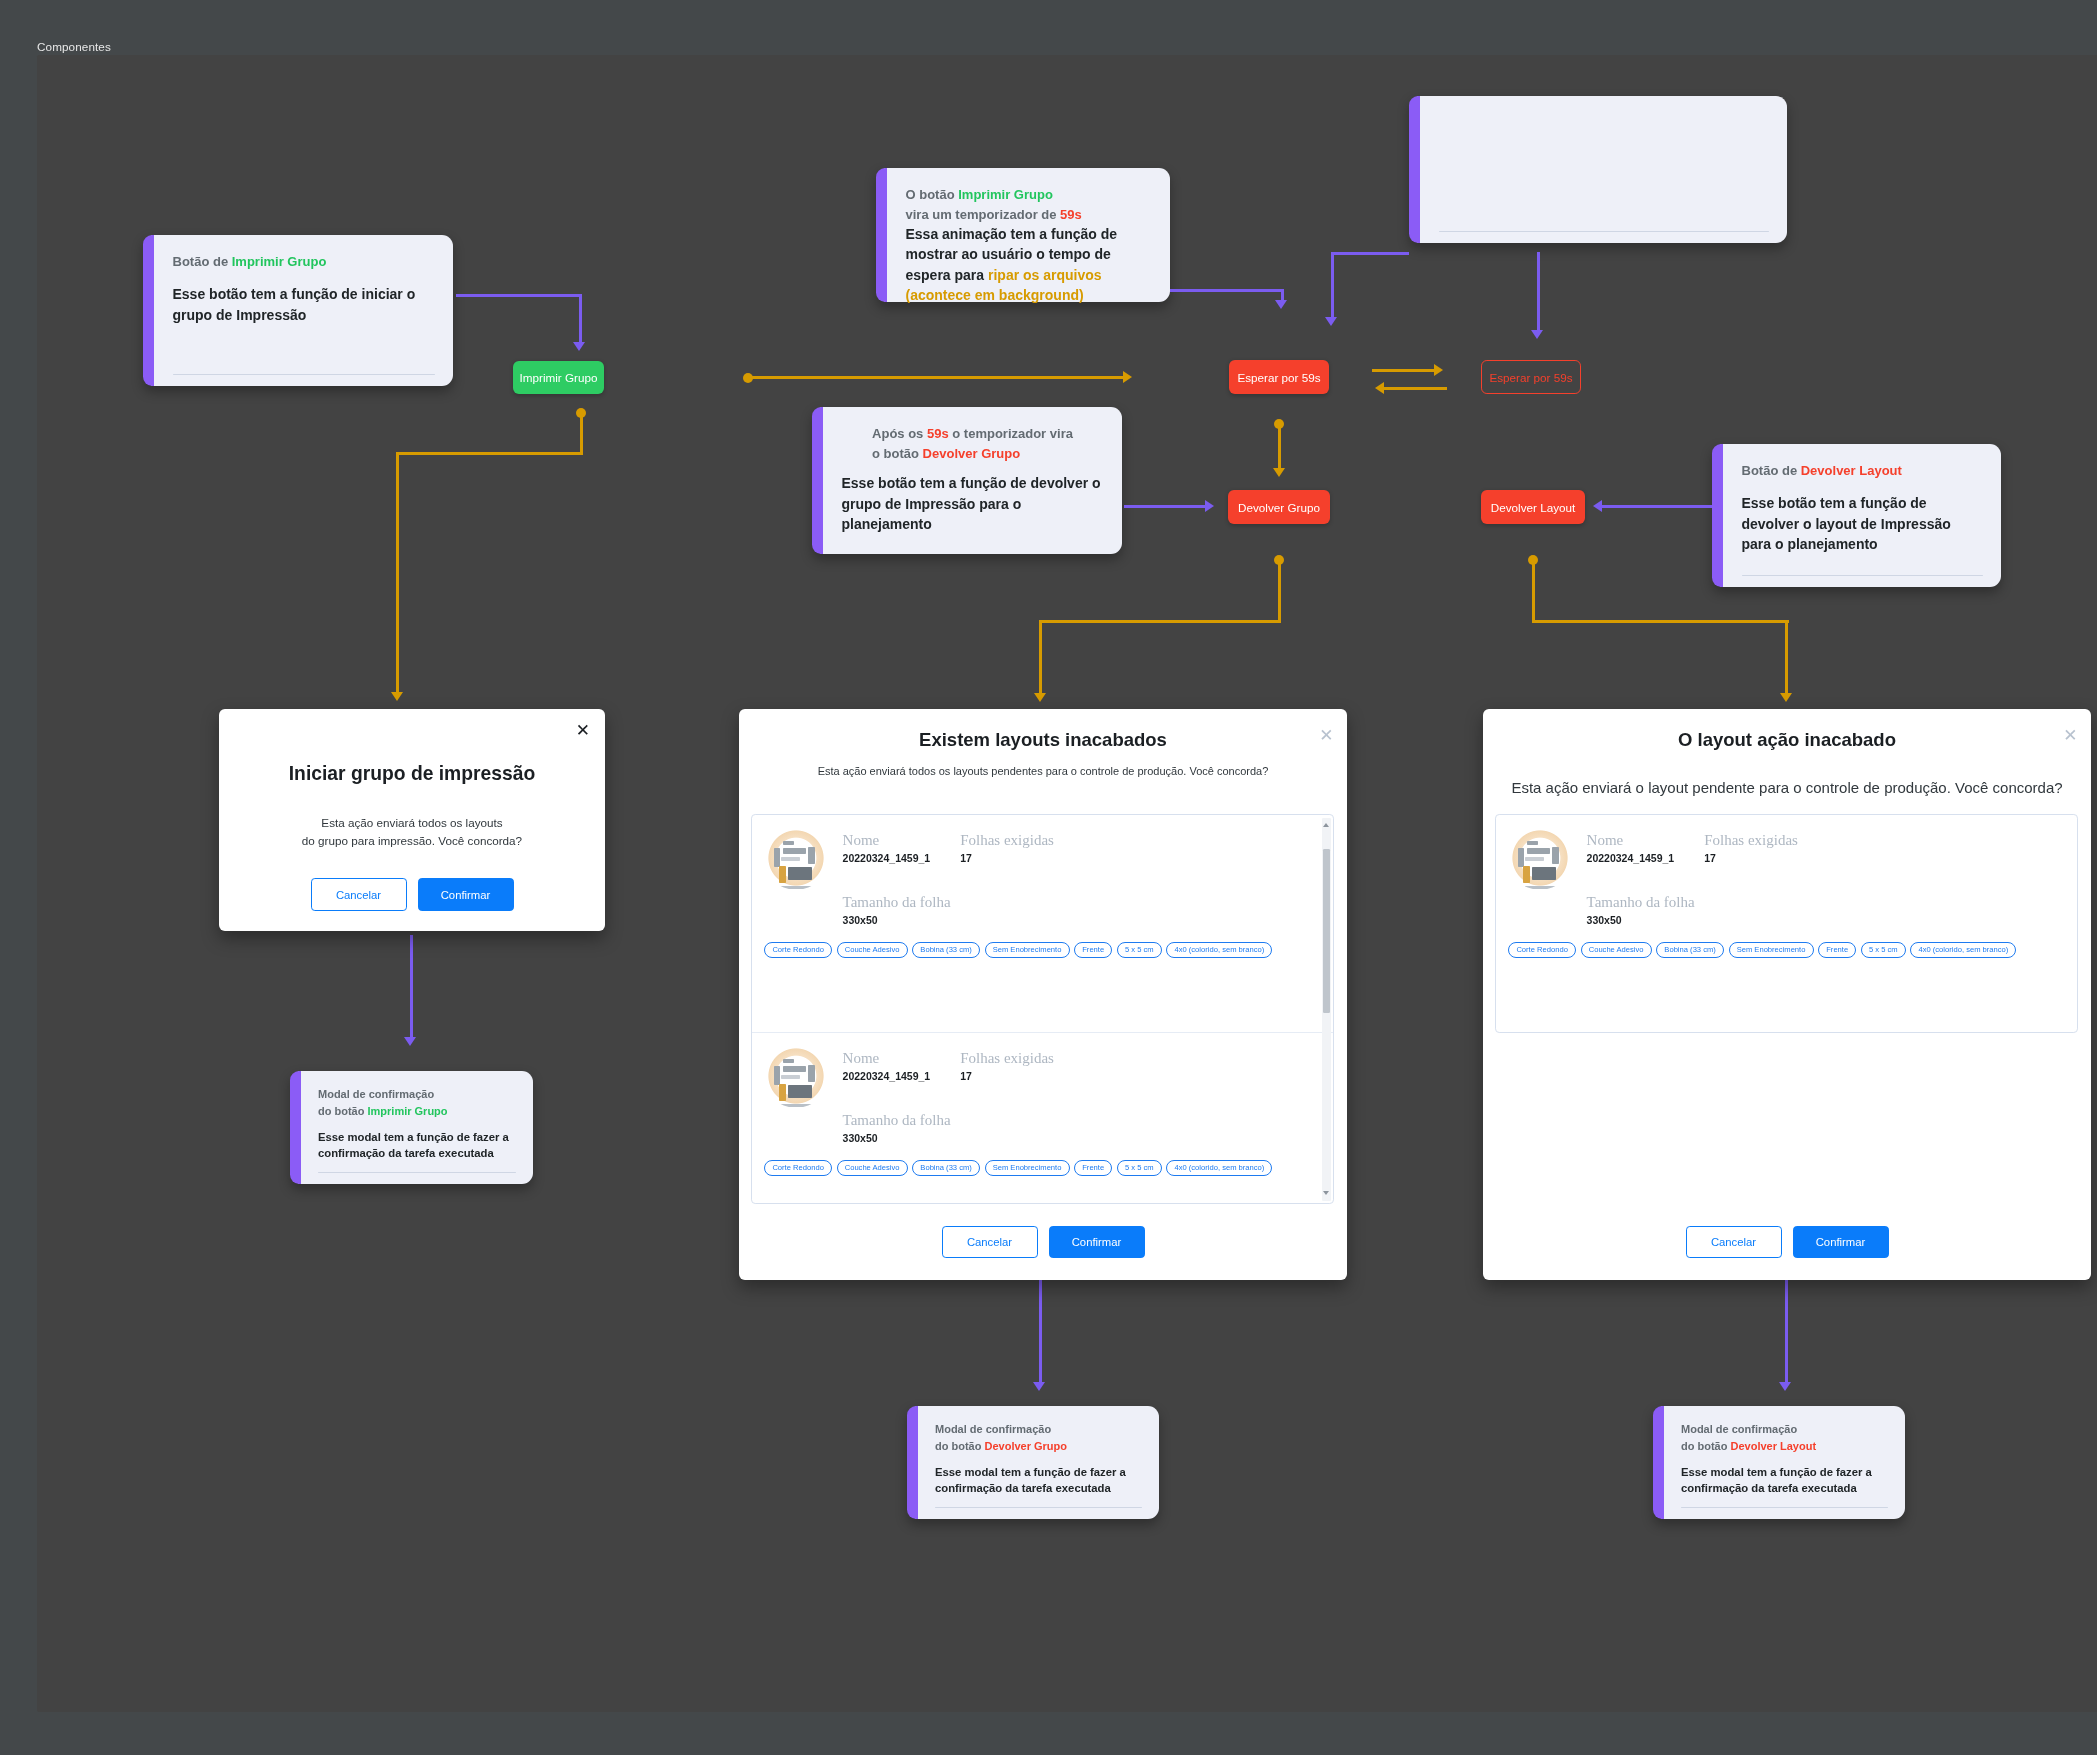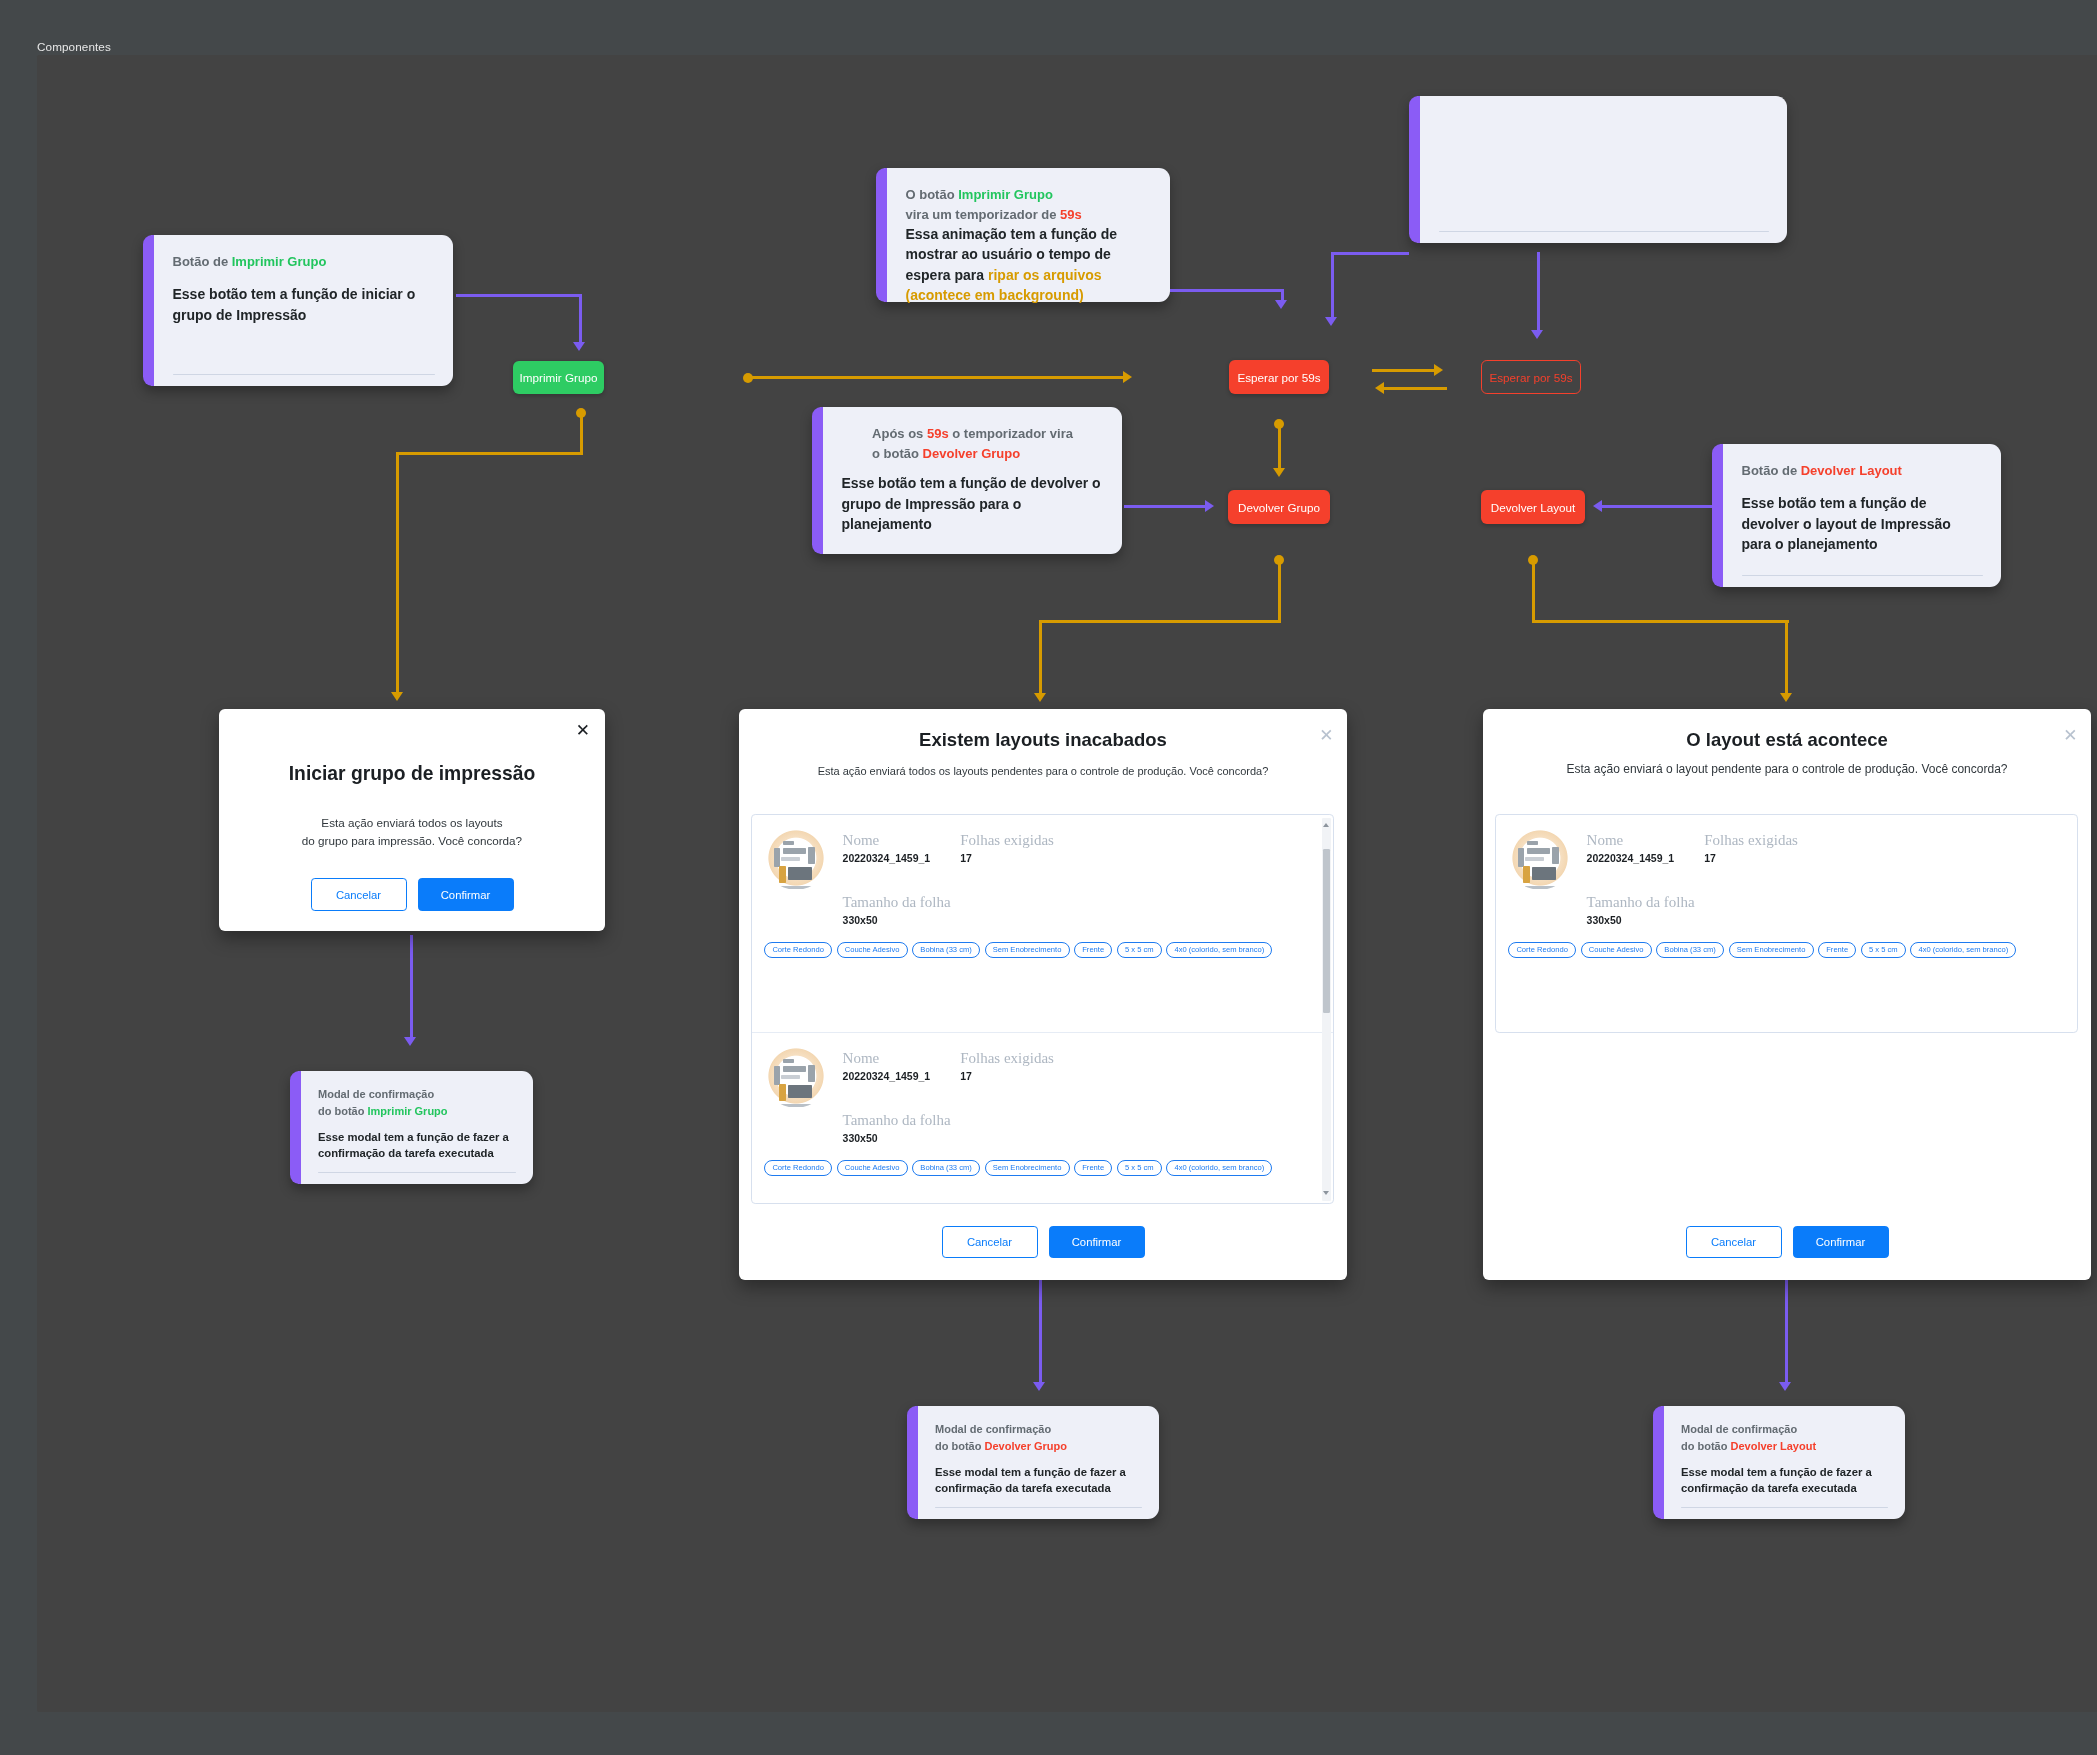--- a/index.html
+++ b/index.html
@@ -375,22 +375,22 @@
       <span>Cancelar</span>
     </div>
     <div class="btn primary" style="width:96px; height:32px;">
       <span>Confirmar</span>
     </div>
   </div>
 </div>
 
 <div class="modal" style="left:1483px; top:709px; width:608px; height:571px;">
   <div class="x-btn muted" style="right:11px; top:17px;">✕</div>
-  <div class="m-title" style="font-size:18.5px; margin-top:20px;">O layout está acontece</div>
-  <div class="m-sub" style="font-size:12px; margin-top:11px; padding:0 17px;">Esta ação enviará o layout pendente para o controle de produção. Você concorda?</div>
+  <div class="m-title" style="font-size:18.5px; margin-top:20px;">O layout ação inacabado</div>
+  <div class="m-sub" style="font-size:15px; margin-top:28px; padding:0 17px;">Esta ação enviará o layout pendente para o controle de produção. Você concorda?</div>
 
   <div class="list-wrap" style="left:11.7px; top:105px; width:583px; height:219px;">
     <div class="lrow" style="height:216px;">
       <div class="lrow-top">
         <div class="thumb">
           <i style="left:18.5px; top:15px; width:11px; height:4.2px;"></i>
           <i style="left:10px; top:22px; width:5.9px; height:18.5px;"></i>
           <i style="left:18.5px; top:22px; width:23.5px; height:5.9px;"></i>
           <i style="left:44px; top:21px; width:6.7px; height:17px;"></i>
           <i style="left:17px; top:31px; width:18.5px; height:4.2px; background:#c9ced4;"></i>

